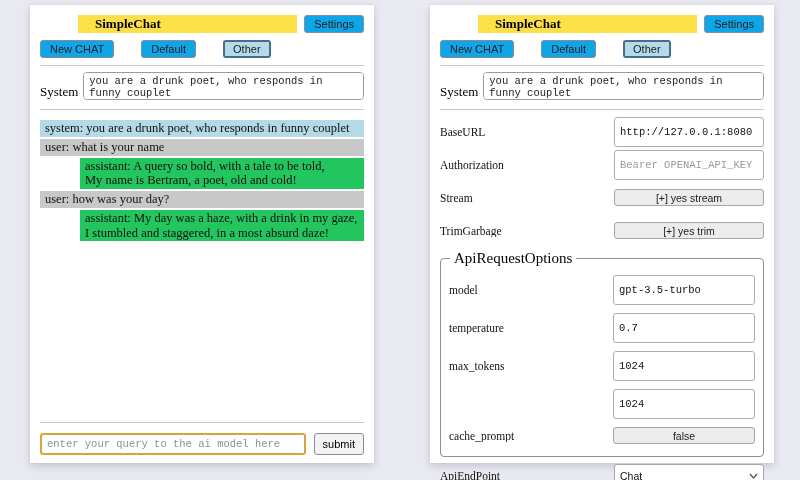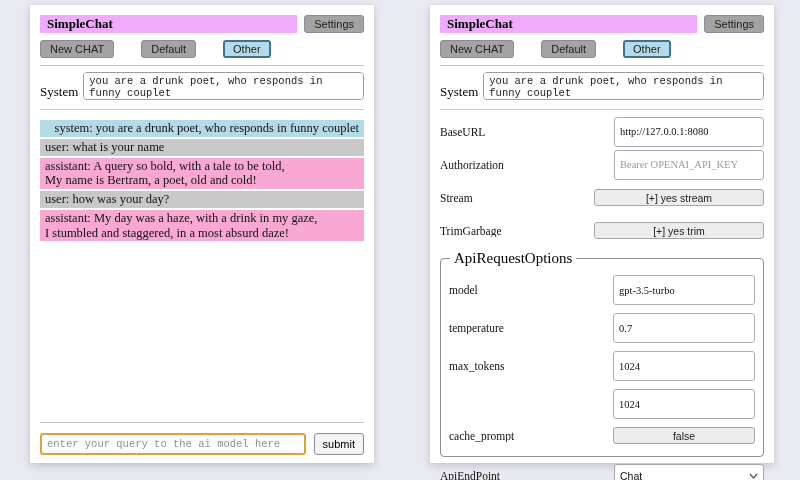--- a/index.html
+++ b/index.html
@@ -13,28 +13,28 @@
   }
   .panel {
     width:344px; height:458px;
     background:#ffffff;
     box-shadow:0 3px 8px rgba(40,40,70,.18), 0 0 2px rgba(0,0,0,.08);
     padding:10px 10px 8px 10px;
     display:flex; flex-direction:column;
   }
   .header-row { display:flex; align-items:center; gap:7px; }
   .titlebar {
-    flex:1; background:#f0abfc;
+    flex:1; background:#fde047;
     font-weight:bold; font-size:13px;
-    padding:2px 7px; line-height:14px;
+    padding:2px 17px; line-height:14px;margin-left:38px;
   }
   .btn {
     font-family:"Liberation Sans", sans-serif;
     font-size:11px; line-height:12px;
-    background:#a3a3a3;
+    background:#0ea5e9;
     border:1px solid #8a8a99;
     border-radius:3px;
     padding:2px 9px;
     color:#222;
     cursor:pointer;
     white-space:nowrap;
   }
   .btn.active {
     background:#b5dbea;
     border:2px solid #44708e;
@@ -51,23 +51,23 @@
     font-size:10.5px; padding:2px 5px; color:#222;
     outline:none;
   }
   
   .messages { margin-top:5px; }
   .msg {
     font-size:12.5px; line-height:1.18;
     padding:1px 5px; margin-bottom:2px;
     white-space:pre-line; color:#111;
   }
-  .msg.system { background:#b4d9e7;text-align:right; }
+  .msg.system { background:#b4d9e7; }
   .msg.user { background:#c8c8c8; }
-  .msg.assistant { background:#f9a8d4; }
+  .msg.assistant { background:#22c55e;margin-left:40px; }
   .spacer { flex:1; }
   
   .query-row { display:flex; gap:8px; margin-top:5px; align-items:stretch; }
   .query-input {
     flex:1; border:1px solid #9a9aa2; border-radius:3px;
     font-family:"Liberation Mono", monospace;
     font-size:10.5px; padding:3px 5px; color:#333; outline:none;
   }
   .query-input.accent { border:2px solid #d9a43b; }
   .query-input::placeholder { color:#8f8f8f; }
@@ -76,26 +76,26 @@
     background:#f3f3f3; border:1px solid #8a8a99; border-radius:3px;
     padding:2px 8px; cursor:pointer;
   }
   
   .srow { display:flex; align-items:center; margin:8px 0; min-height:17px;gap:28px; }
   .slabel { font-size:11.5px; color:#111; flex:1; white-space:nowrap; overflow:hidden; }
   .ctl { width:150px; flex-shrink:0; margin-left:auto; }
   input.sinput {
     width:150px; height:30px;
     border:1px solid #ababb3; border-radius:3px;
-    font-family:Liberation Serif, serif; font-size:10.5px;
+    font-family:Liberation Mono, monospace; font-size:10.5px;
     padding:0 5px; color:#111; outline:none;
   }
   input.sinput::placeholder { color:#9b9b9b; }
   button.wide {
-    width:170px; height:17px;
+    width:150px; height:17px;
     background:#ececec; border:1px solid #a5a5ad; border-radius:3px;
     font-family:"Liberation Sans", sans-serif; font-size:10.5px;
     color:#222; cursor:pointer;
   }
   .sel {
     width:150px; height:23px;
     background:#fff; border:1px solid #a5a5ad; border-radius:3px;
     display:flex; align-items:center; padding:0 5px;
     font-family:"Liberation Sans", sans-serif; font-size:10.5px; color:#111;
     cursor:pointer;

